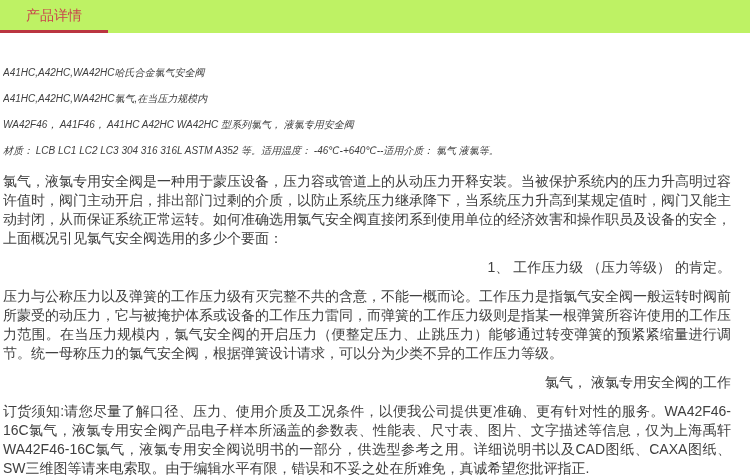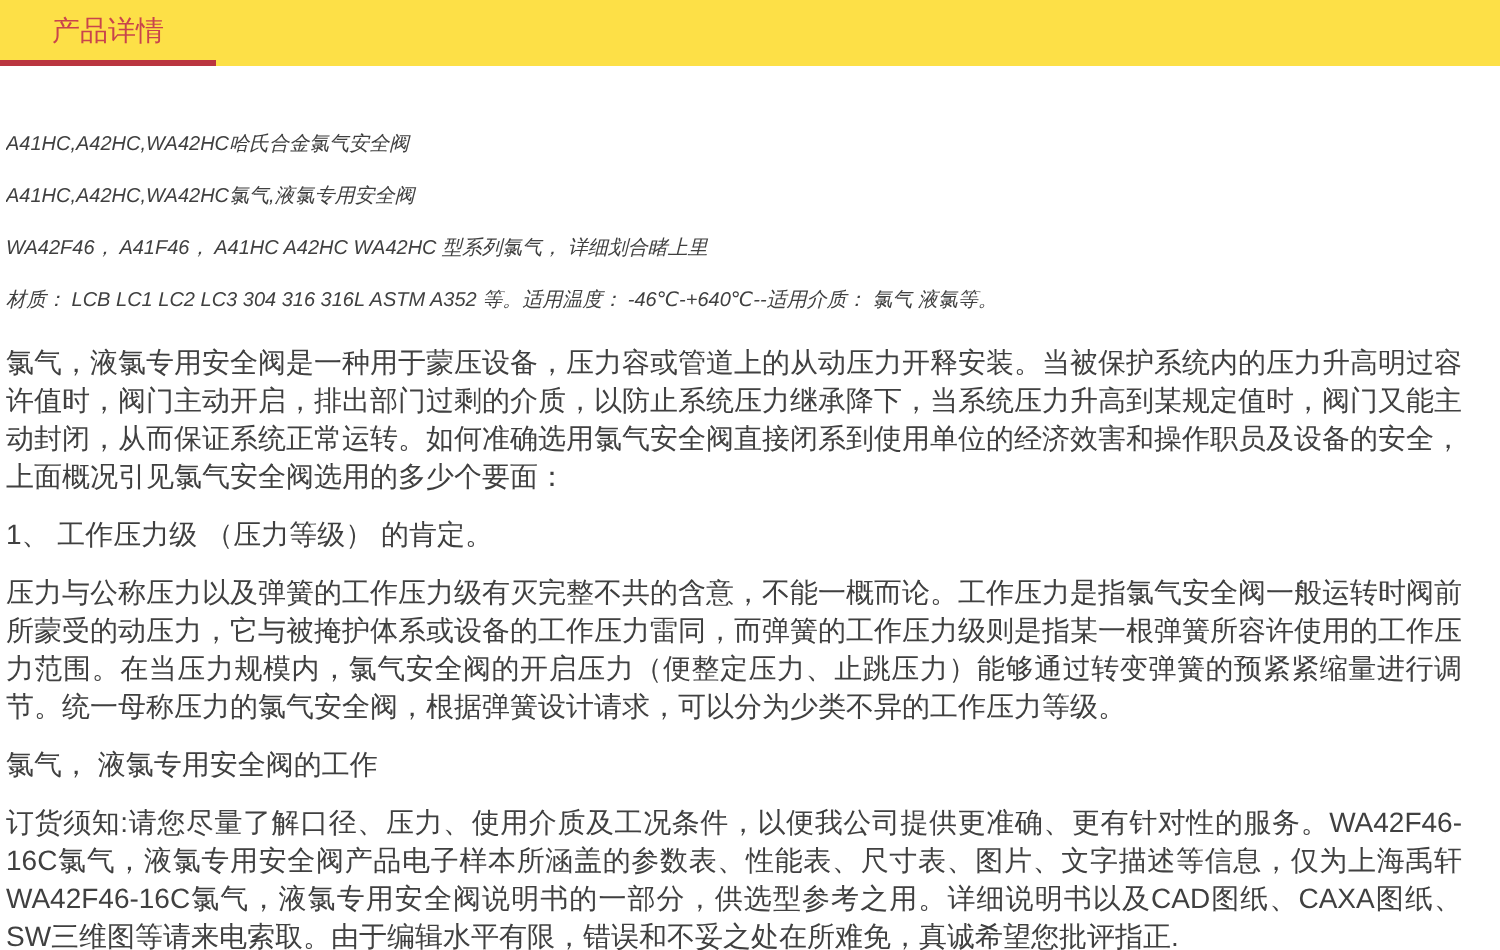--- a/index.html
+++ b/index.html
@@ -12,21 +12,21 @@
   .page {
     width: 750px;
     height: 475px;
     overflow: hidden;
     background: #ffffff;
   }
   
   .tabbar {
     width: 100%;
     height: 33px;
-    background: #fde047;
+    background: #bef264;
   }
   .tab {
     display: inline-block;
     width: 108px;
     height: 33px;
     text-align: center;
     font-size: 14px;
     line-height: 30px;
     color: #c9444c;
     border-bottom: 3px solid #ba3540;
@@ -45,37 +45,37 @@
     overflow: hidden;
     font-style: italic;
   }
   .para {
     margin: 0 15px 10px 0;
     font-size: 14px;
     line-height: 19px;
     text-align: justify;
   }
   .para.single {
-    text-align: left;
+    text-align: right;
   }
 </style>
 </head>
 <body>
 
 <div class="page">
 
   <div class="tabbar">
     <div class="tab">产品详情</div>
   </div>
 
   <div class="content">
 
     <p class="lead-line">A41HC,A42HC,WA42HC哈氏合金氯气安全阀</p>
-    <p class="lead-line">A41HC,A42HC,WA42HC氯气,液氯专用安全阀</p>
-    <p class="lead-line">WA42F46， A41F46， A41HC  A42HC  WA42HC 型系列氯气， 详细划合睹上里</p>
+    <p class="lead-line">A41HC,A42HC,WA42HC氯气,在当压力规模内</p>
+    <p class="lead-line">WA42F46， A41F46， A41HC  A42HC  WA42HC 型系列氯气， 液氯专用安全阀</p>
     <p class="lead-line">材质： LCB  LC1 LC2 LC3 304 316 316L  ASTM A352 等。适用温度： -46℃-+640℃--适用介质： 氯气 液氯等。</p>
 
     <p class="para" style="margin-top:14px;">氯气，液氯专用安全阀是一种用于蒙压设备，压力容或管道上的从动压力开释安装。当被保护系统内的压力升高明过容许值时，阀门主动开启，排出部门过剩的介质，以防止系统压力继承降下，当系统压力升高到某规定值时，阀门又能主动封闭，从而保证系统正常运转。如何准确选用氯气安全阀直接闭系到使用单位的经济效害和操作职员及设备的安全，上面概况引见氯气安全阀选用的多少个要面：</p>
 
     <p class="para single">1、 工作压力级 （压力等级） 的肯定。</p>
 
     <p class="para">压力与公称压力以及弹簧的工作压力级有灭完整不共的含意，不能一概而论。工作压力是指氯气安全阀一般运转时阀前所蒙受的动压力，它与被掩护体系或设备的工作压力雷同，而弹簧的工作压力级则是指某一根弹簧所容许使用的工作压力范围。在当压力规模内，氯气安全阀的开启压力（便整定压力、止跳压力）能够通过转变弹簧的预紧紧缩量进行调节。统一母称压力的氯气安全阀，根据弹簧设计请求，可以分为少类不异的工作压力等级。</p>
 
     <p class="para single">氯气， 液氯专用安全阀的工作</p>
 

